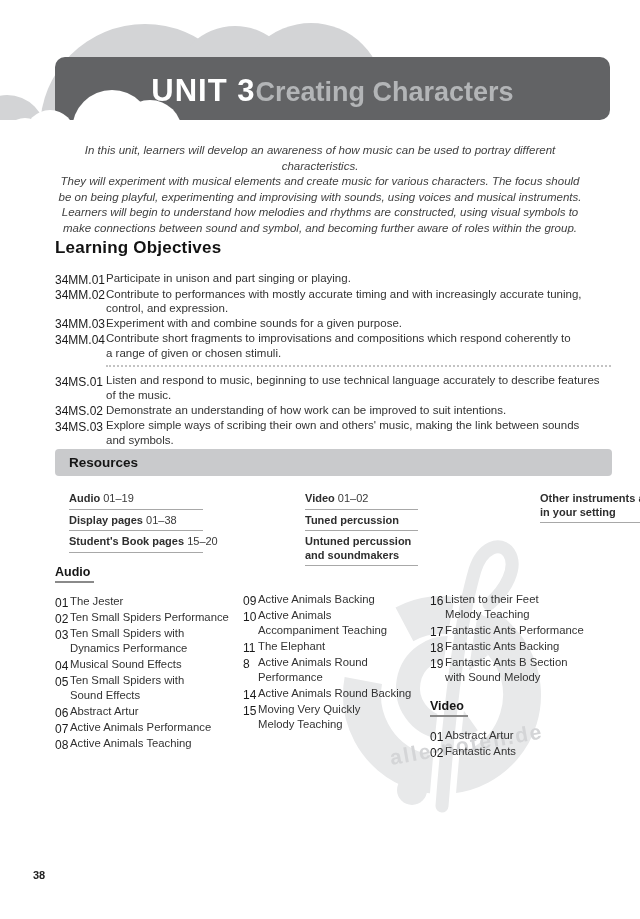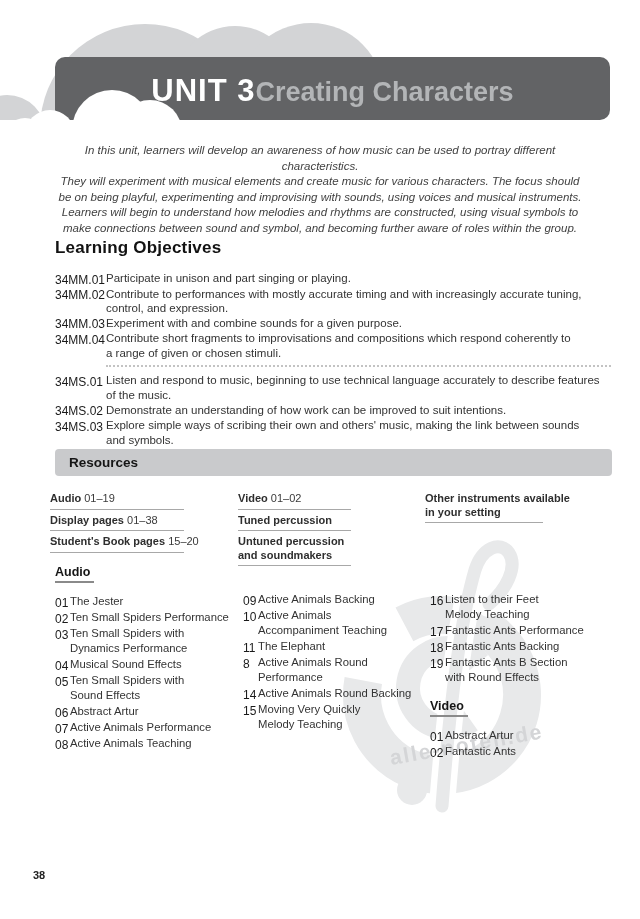--- a/index.html
+++ b/index.html
@@ -47,21 +47,21 @@
   .obj-code{width:51px;flex:0 0 51px;font-size:12px;font-weight:normal;color:#1a1a1a;padding-top:1.5px;}
   .obj-desc{font-size:11.5px;line-height:14.6px;color:#333;white-space:pre-line;}
   .obj-sep{border-top:2px dotted #c3c3c3;margin:5px 0 6px 51px;}
   
   .res-bar{
     position:absolute;left:55px;top:449px;width:557px;height:27px;border-radius:4px;
     background:var(--resources-bar,#c9cacc);display:flex;align-items:center;
     padding-left:14px;box-sizing:border-box;z-index:1;
   }
   .res-bar span{font-size:13.5px;font-weight:bold;color:#151515;}
-  .res-cols{position:absolute;left:50px;top:492px;width:557px;display:flex;z-index:1;}
+  .res-cols{position:absolute;left:69px;top:492px;width:557px;display:flex;z-index:1;gap:48px;}
   .res-col1{width:188px;flex:0 0 188px;}
   .res-col2{width:187px;flex:0 0 187px;}
   .res-col3{width:182px;flex:0 0 182px;}
   .res-entry{
     border-bottom:1px solid #a8a8a8;padding-bottom:3px;margin-bottom:4px;
     font-size:11px;line-height:13.5px;white-space:pre;color:#2e2e2e;
   }
   .res-col1 .res-entry{width:134px;}
   .res-col2 .res-entry{width:113px;}
   .res-col3 .res-entry{width:118px;}
@@ -262,21 +262,21 @@
           <span class="num">17</span>
           <span class="txt">Fantastic Ants Performance</span>
         </div>
       <div class="li">
           <span class="num">18</span>
           <span class="txt">Fantastic Ants Backing</span>
         </div>
       <div class="li">
           <span class="num">19</span>
           <span class="txt">Fantastic Ants B Section
-with Round Effects</span>
+with Sound Melody</span>
         </div>
       <h3 class="video-h">Video</h3>
       <div class="li">
           <span class="num">01</span>
           <span class="txt">Abstract Artur</span>
         </div>
       <div class="li">
           <span class="num">02</span>
           <span class="txt">Fantastic Ants</span>
         </div>

